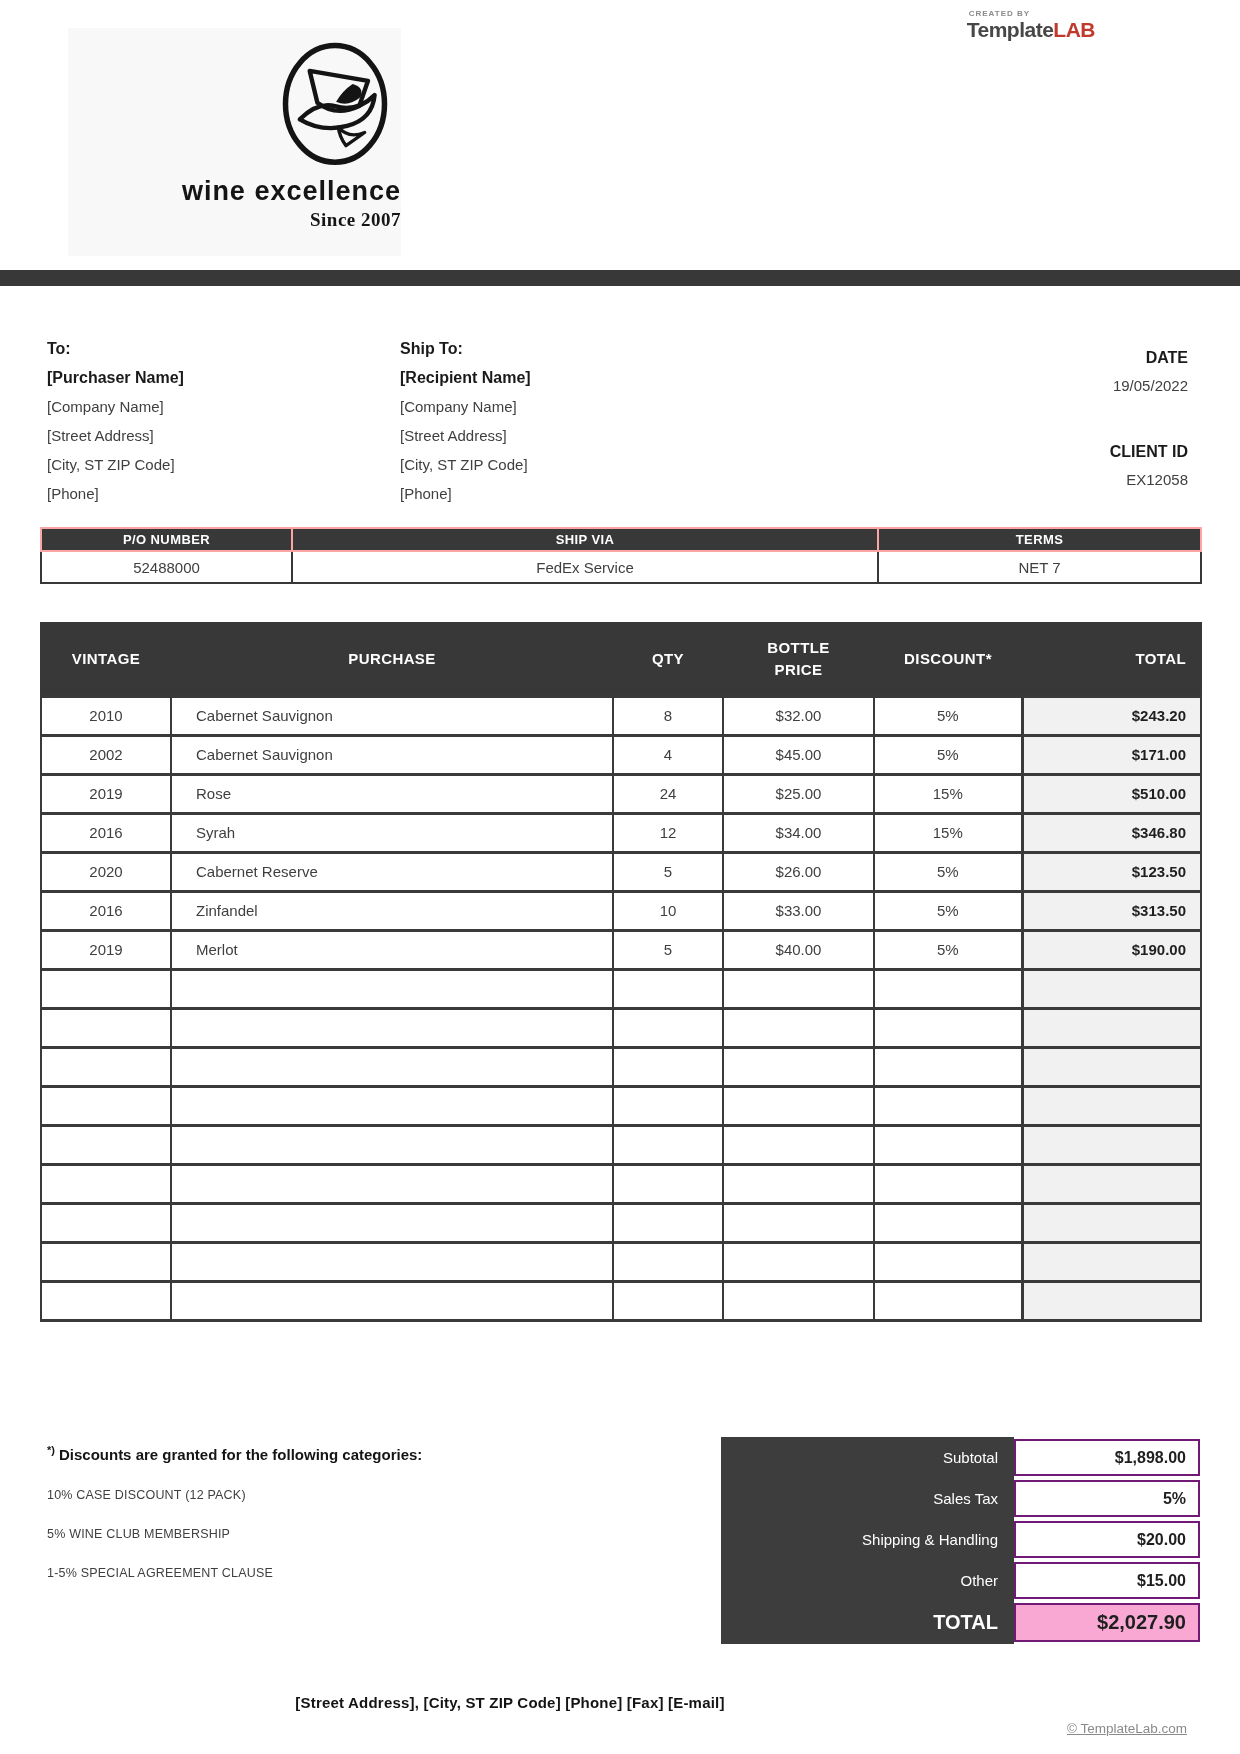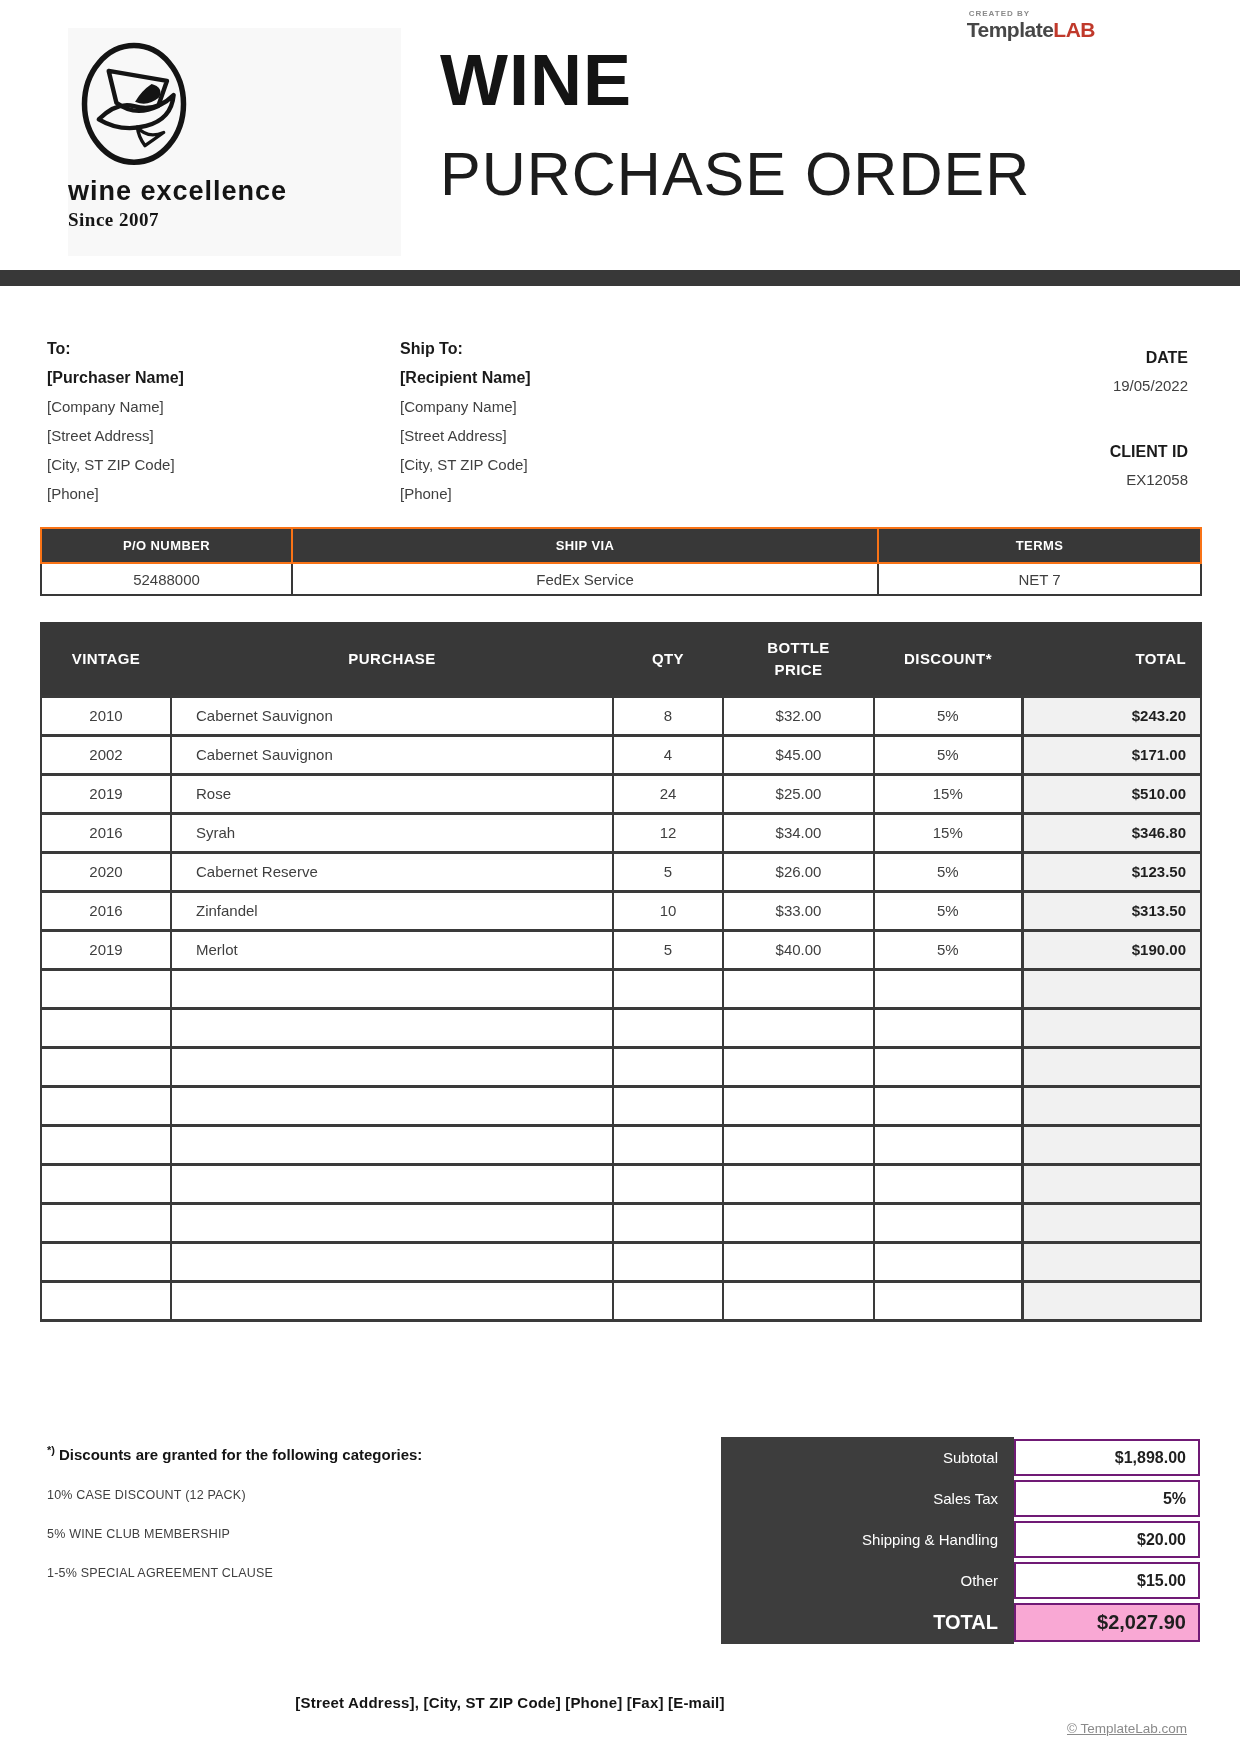--- a/index.html
+++ b/index.html
@@ -1,20 +1,20 @@
 <!DOCTYPE html>
 <html><head>
 <meta charset="utf-8">
 <style>
   * { margin:0; padding:0; box-sizing:border-box; }
   body { background:#fff; font-family:"Liberation Sans", sans-serif; }
   .page { position:relative; width:1240px; height:1754px; background:#fff; color:#3f3f3f; overflow:hidden; }
 
   
-  .logo-block { position:absolute; left:68px; top:28px; width:333px; height:228px; background:#f8f8f8; text-align:left; }
+  .logo-block { position:absolute; left:68px; top:28px; width:333px; height:228px; background:#f8f8f8; text-align:right; }
   .logo-circle { margin-top:12px; }
   .logo-title { font-size:27px; font-weight:bold; color:#151515; letter-spacing:1px; line-height:1; margin-top:4px; }
   .logo-subtitle { font-family:"Liberation Serif", serif; font-size:19px; font-weight:bold; color:#151515; margin-top:4px; letter-spacing:0.5px; }
 
   .doc-title { position:absolute; left:440px; top:44px; }
   .doc-title .t1 { font-size:72px; font-weight:800; color:#141414; letter-spacing:1px; line-height:1.0; }
   .doc-title .t2 { font-size:61px; font-weight:300; color:#1c1c1c; letter-spacing:1px; line-height:1.0; margin-top:28px; }
 
   .tlab { position:absolute; right:145px; top:10px; text-align:left; line-height:1; }
   .tlab .created { display:block; font-size:8px; font-weight:bold; color:#8a8a8a; letter-spacing:1px; margin:0 0 1px 2px; }
@@ -29,21 +29,21 @@
   .addr.ship { left:400px; }
   .addr .lbl, .addr .name { font-weight:bold; color:#1a1a1a; font-size:16px; }
 
   .meta { position:absolute; right:52px; top:343px; text-align:right; }
   .meta .mlabel { font-weight:bold; color:#1a1a1a; font-size:16px; line-height:30px; }
   .meta .mvalue { font-size:15px; color:#3f3f3f; line-height:26px; }
   .meta .gap { height:38px; }
 
   
   .po-table { position:absolute; left:40px; top:527px; width:1160px; border-collapse:collapse; table-layout:fixed; }
-  .po-table th { background:#383838; color:#fff; font-size:13px; font-weight:bold; letter-spacing:0.4px; height:35px; border:2px solid #f97316; }
+  .po-table th { background:#383838; color:#fff; font-size:13px; font-weight:bold; letter-spacing:0.4px; height:23px; border:2px solid #fca5a5; }
   .po-table td { height:32px; font-size:15px; color:#3f3f3f; text-align:center; border:2px solid #383838; background:#fff; }
   .po-table .p0 { width:251px; } .po-table .p1 { width:586px; } .po-table .p2 { width:323px; }
 
   
   .order-table { position:absolute; left:40px; top:622px; width:1160px; border-collapse:collapse; table-layout:fixed; }
   .order-table th { background:#383838; color:#fff; font-size:15px; font-weight:bold; letter-spacing:0.4px; height:73px; border:2px solid #383838; text-align:center; line-height:1.5; }
   .order-table th.c3 { padding:0 34px; }
   .order-table th.c5 { text-align:right; padding-right:14px; }
   .order-table td { height:39px; font-size:15px; color:#3f3f3f; text-align:center; background:#fff;
     border-left:2px solid #3a3a3a; border-right:2px solid #3a3a3a; border-top:3px solid #3a3a3a; border-bottom:3px solid #3a3a3a; }
@@ -78,24 +78,20 @@
       <ellipse cx="60" cy="58" rx="45" ry="53" fill="none" stroke="#141414" stroke-width="5"></ellipse>
       <path d="M37 28 L90 37 L82 60 Q61 70 44 57 Z" fill="none" stroke="#141414" stroke-width="4" stroke-linejoin="round"></path>
       <path d="M76 40 Q87 43 83 52 Q72 61 61 56 Q67 46 76 40 Z" fill="#141414"></path>
       <path d="M28 72 Q44 56 60 60 Q80 66 96 50 Q94 72 71 78 Q48 84 28 72 Z" fill="none" stroke="#141414" stroke-width="4" stroke-linejoin="round"></path>
       <path d="M63 79 Q72 90 87 84 L70 96 Q64 88 63 79 Z" fill="none" stroke="#141414" stroke-width="3" stroke-linejoin="round"></path>
     </svg>
     <div class="logo-title">wine excellence</div>
     <div class="logo-subtitle">Since 2007</div>
   </div>
 
-  <div class="doc-title">
-    <div class="t1">WINE</div>
-    <div class="t2">PURCHASE ORDER</div>
-  </div>
 
   <div class="tlab">
     <span class="created">CREATED BY</span>
     <span class="tname">Template</span><span class="tsuffix" style="color: rgb(192, 57, 43);">LAB</span>
   </div>
 
   <div class="divider-bar" style="background: rgb(56, 56, 56);"></div>
 
   <div class="addr to">
     <div class="lbl">To:</div>

